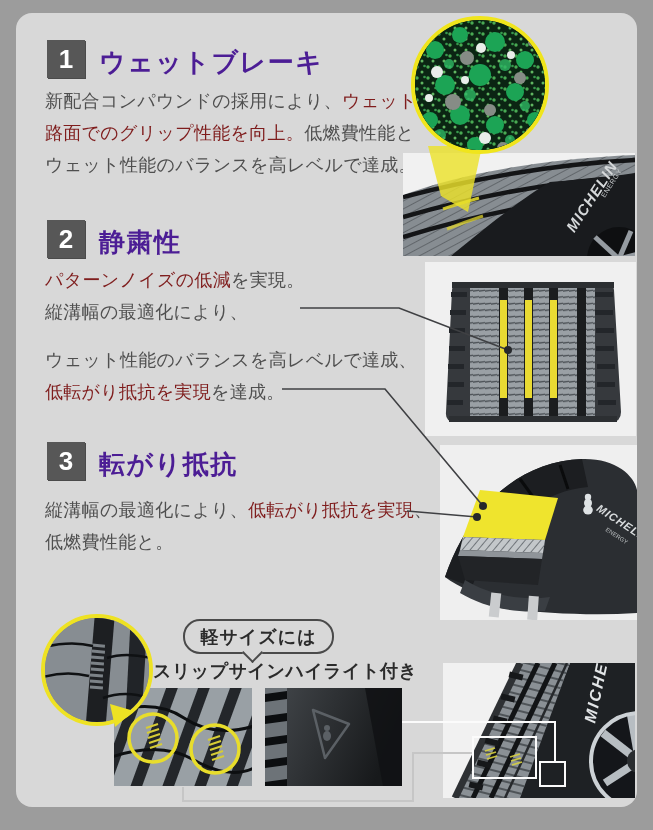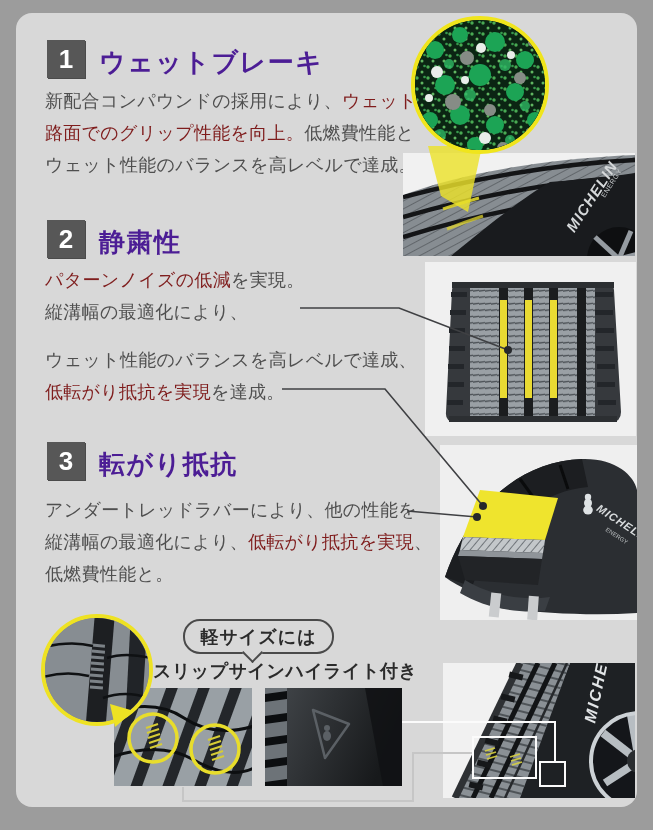--- a/index.html
+++ b/index.html
@@ -70,23 +70,20 @@
       <span class="seg b">低転がり抵抗を実現</span><span class="seg">を達成。</span>
     </div>
   </div>
 
   <div class="badge" style="left:47px;top:442px;">
     <span>3</span>
   </div>
   <div class="sec-title" style="left:99px;top:447px;">転がり抵抗</div>
   <div class="para" style="top:494px;">
     <div class="line">
-      <span class="seg">アンダートレッドラバーにより、他の性能を</span>
-    </div>
-    <div class="line">
       <span class="seg">縦溝幅の最適化により、</span><span class="seg b">低転がり抵抗を実現</span><span class="seg">、</span>
     </div>
     <div class="line">
       <span class="seg">低燃費性能と。</span>
     </div>
   </div>
 
   <div class="photo" style="left:403px;top:153px;width:232px;height:103px;background:#f1f1f1;">
     <svg width="232" height="103" viewBox="0 0 232 103">
       <defs>

